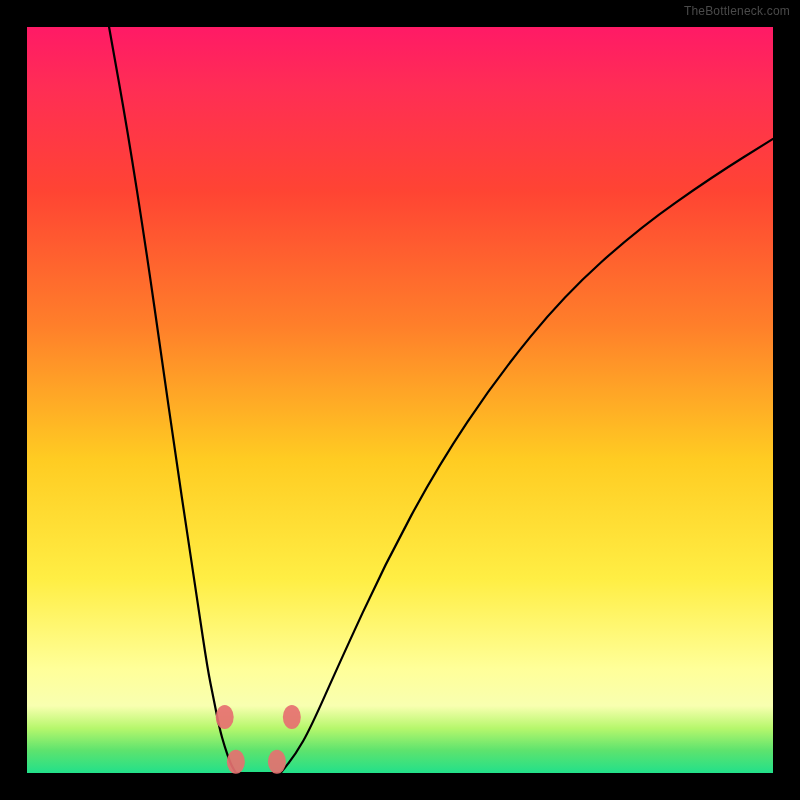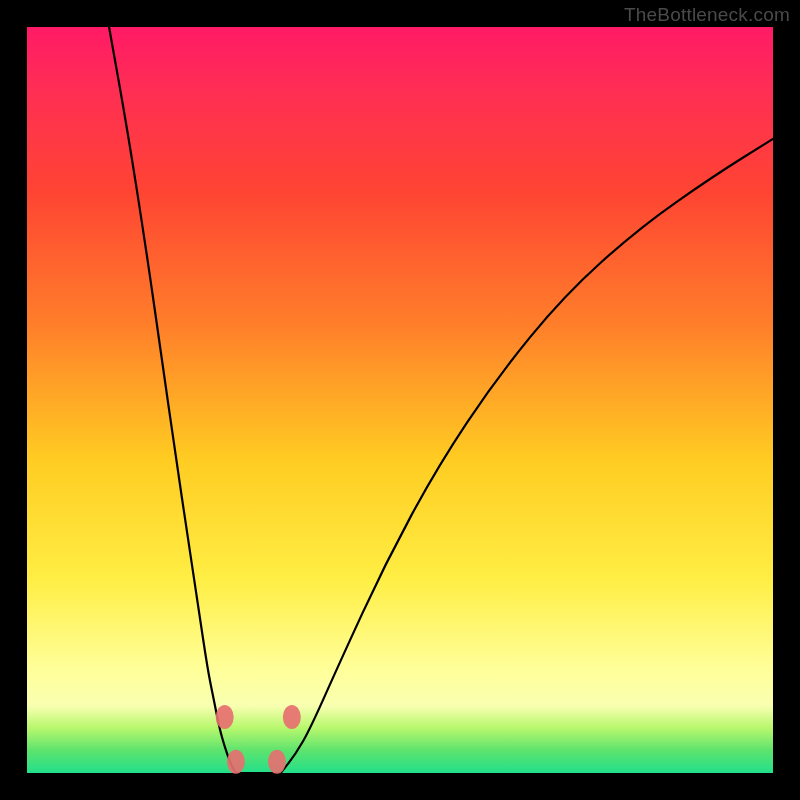--- a/index.html
+++ b/index.html
@@ -38,21 +38,21 @@
       #b6f76c 94%,
       #5de36e 97%,
       #22e08a 100%
     );
   }
   .attribution {
     position: absolute;
     top: 4px;
     right: 10px;
     color: #4a4a4a;
-    font-size: 19px;
+    font-size: 12px;
     font-weight: 500;
     letter-spacing: 0.2px;
   }
   svg.curves {
     position: absolute;
     left: 0; top: 0;
     width: 746px;
     height: 746px;
     overflow: visible;
   }

